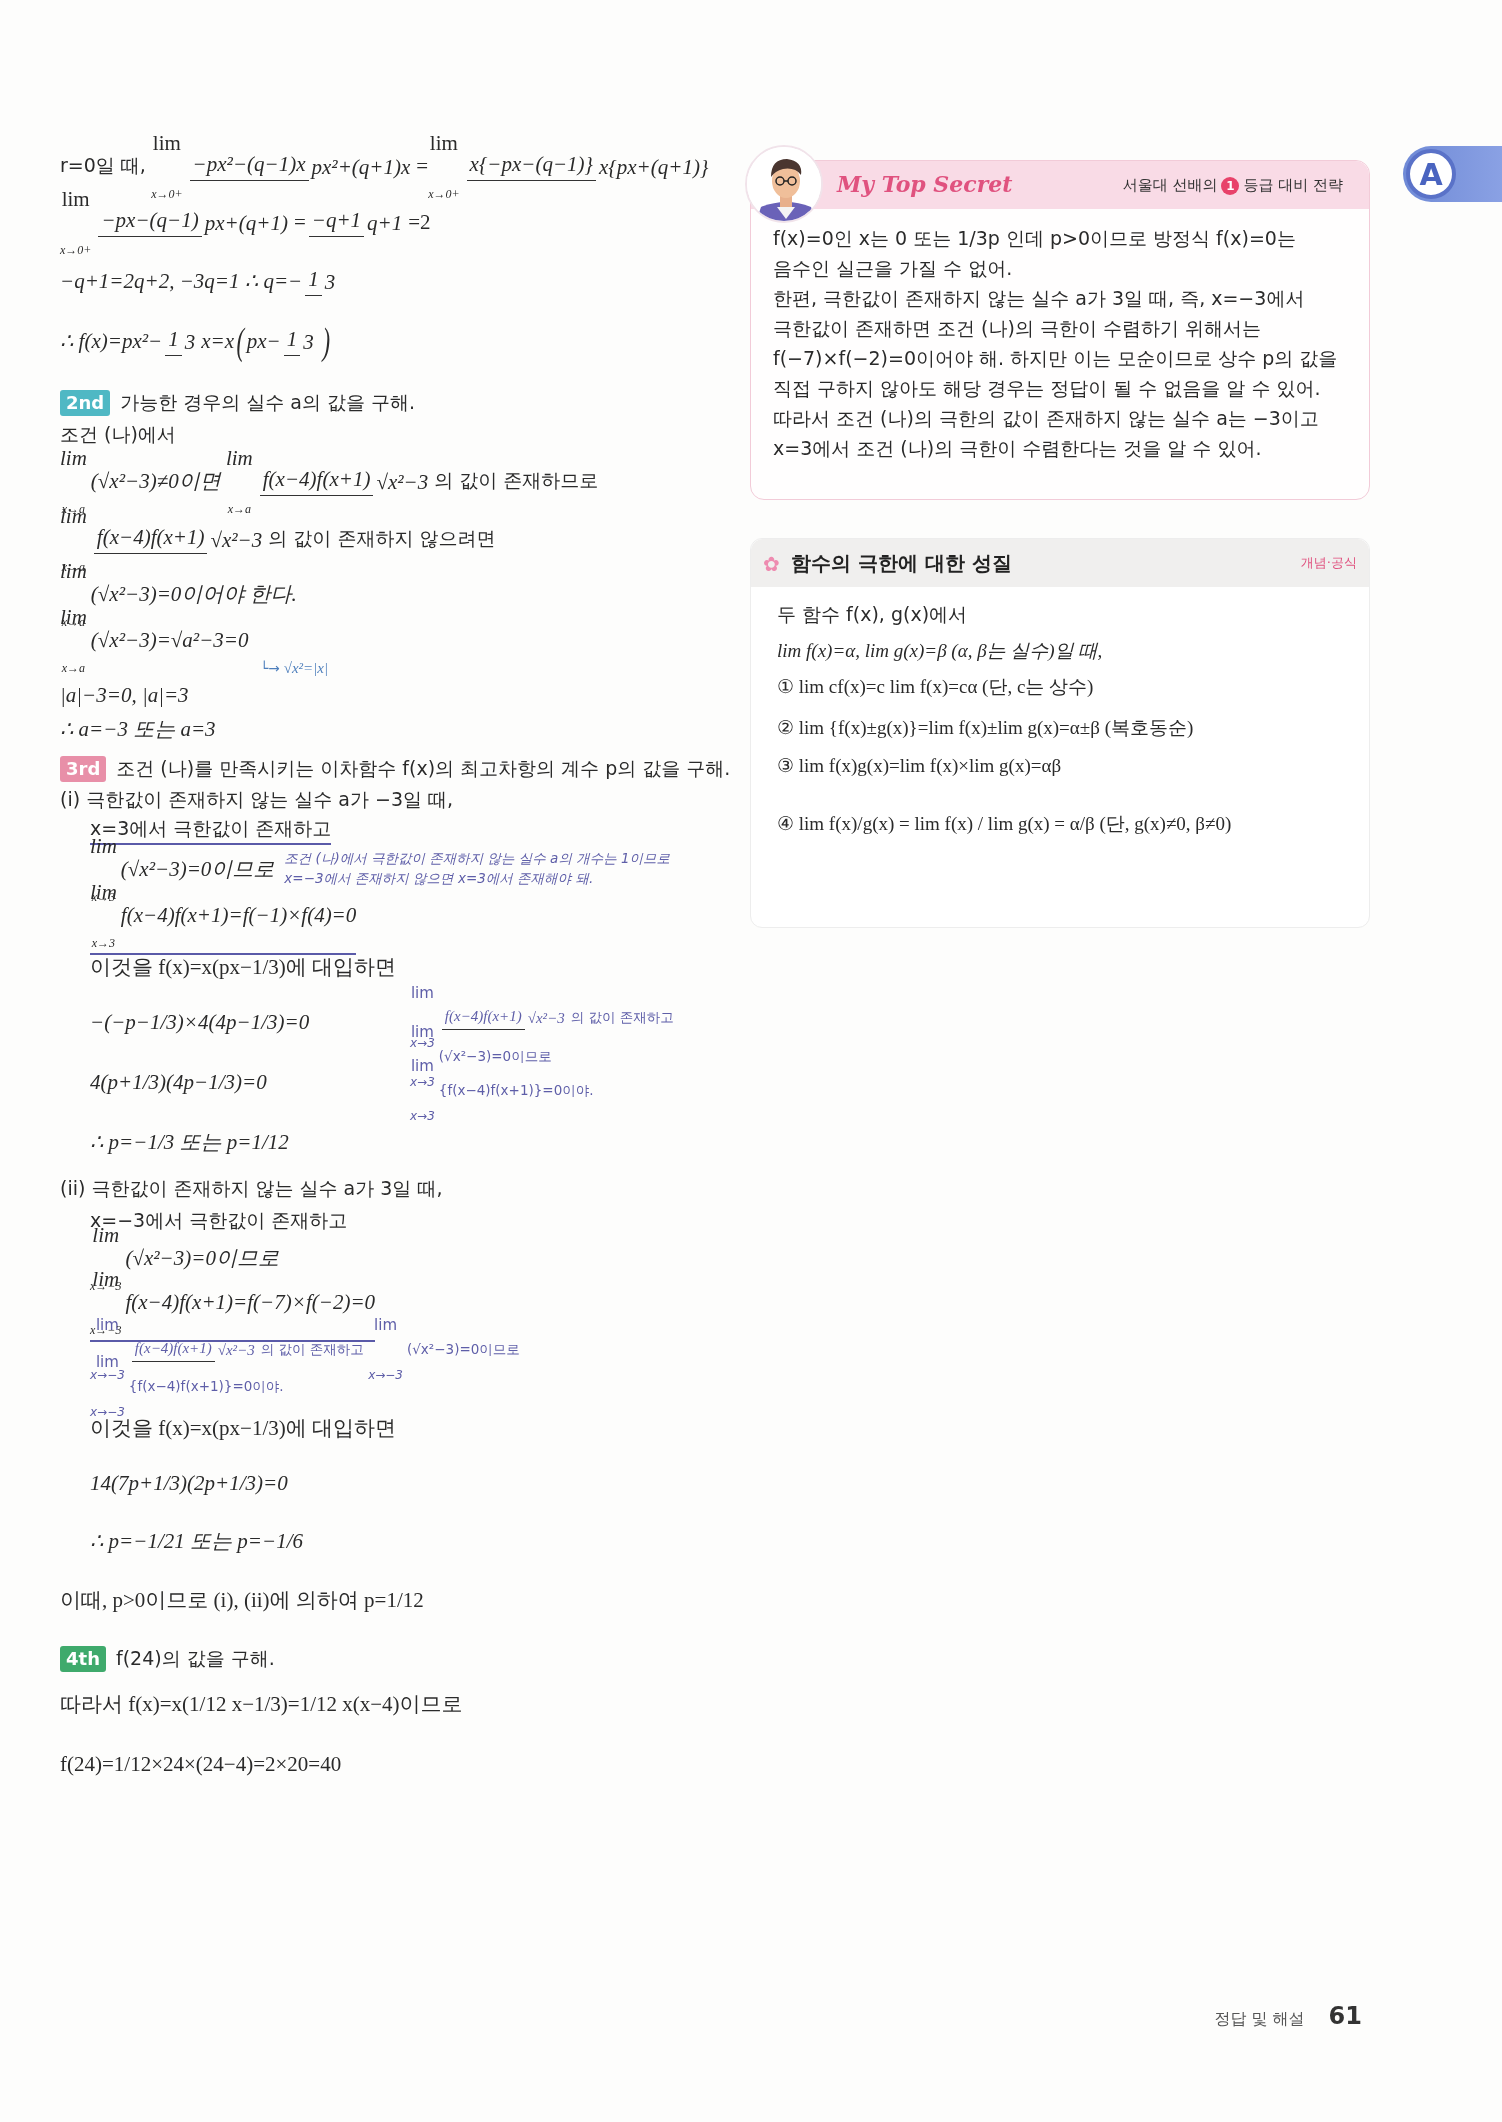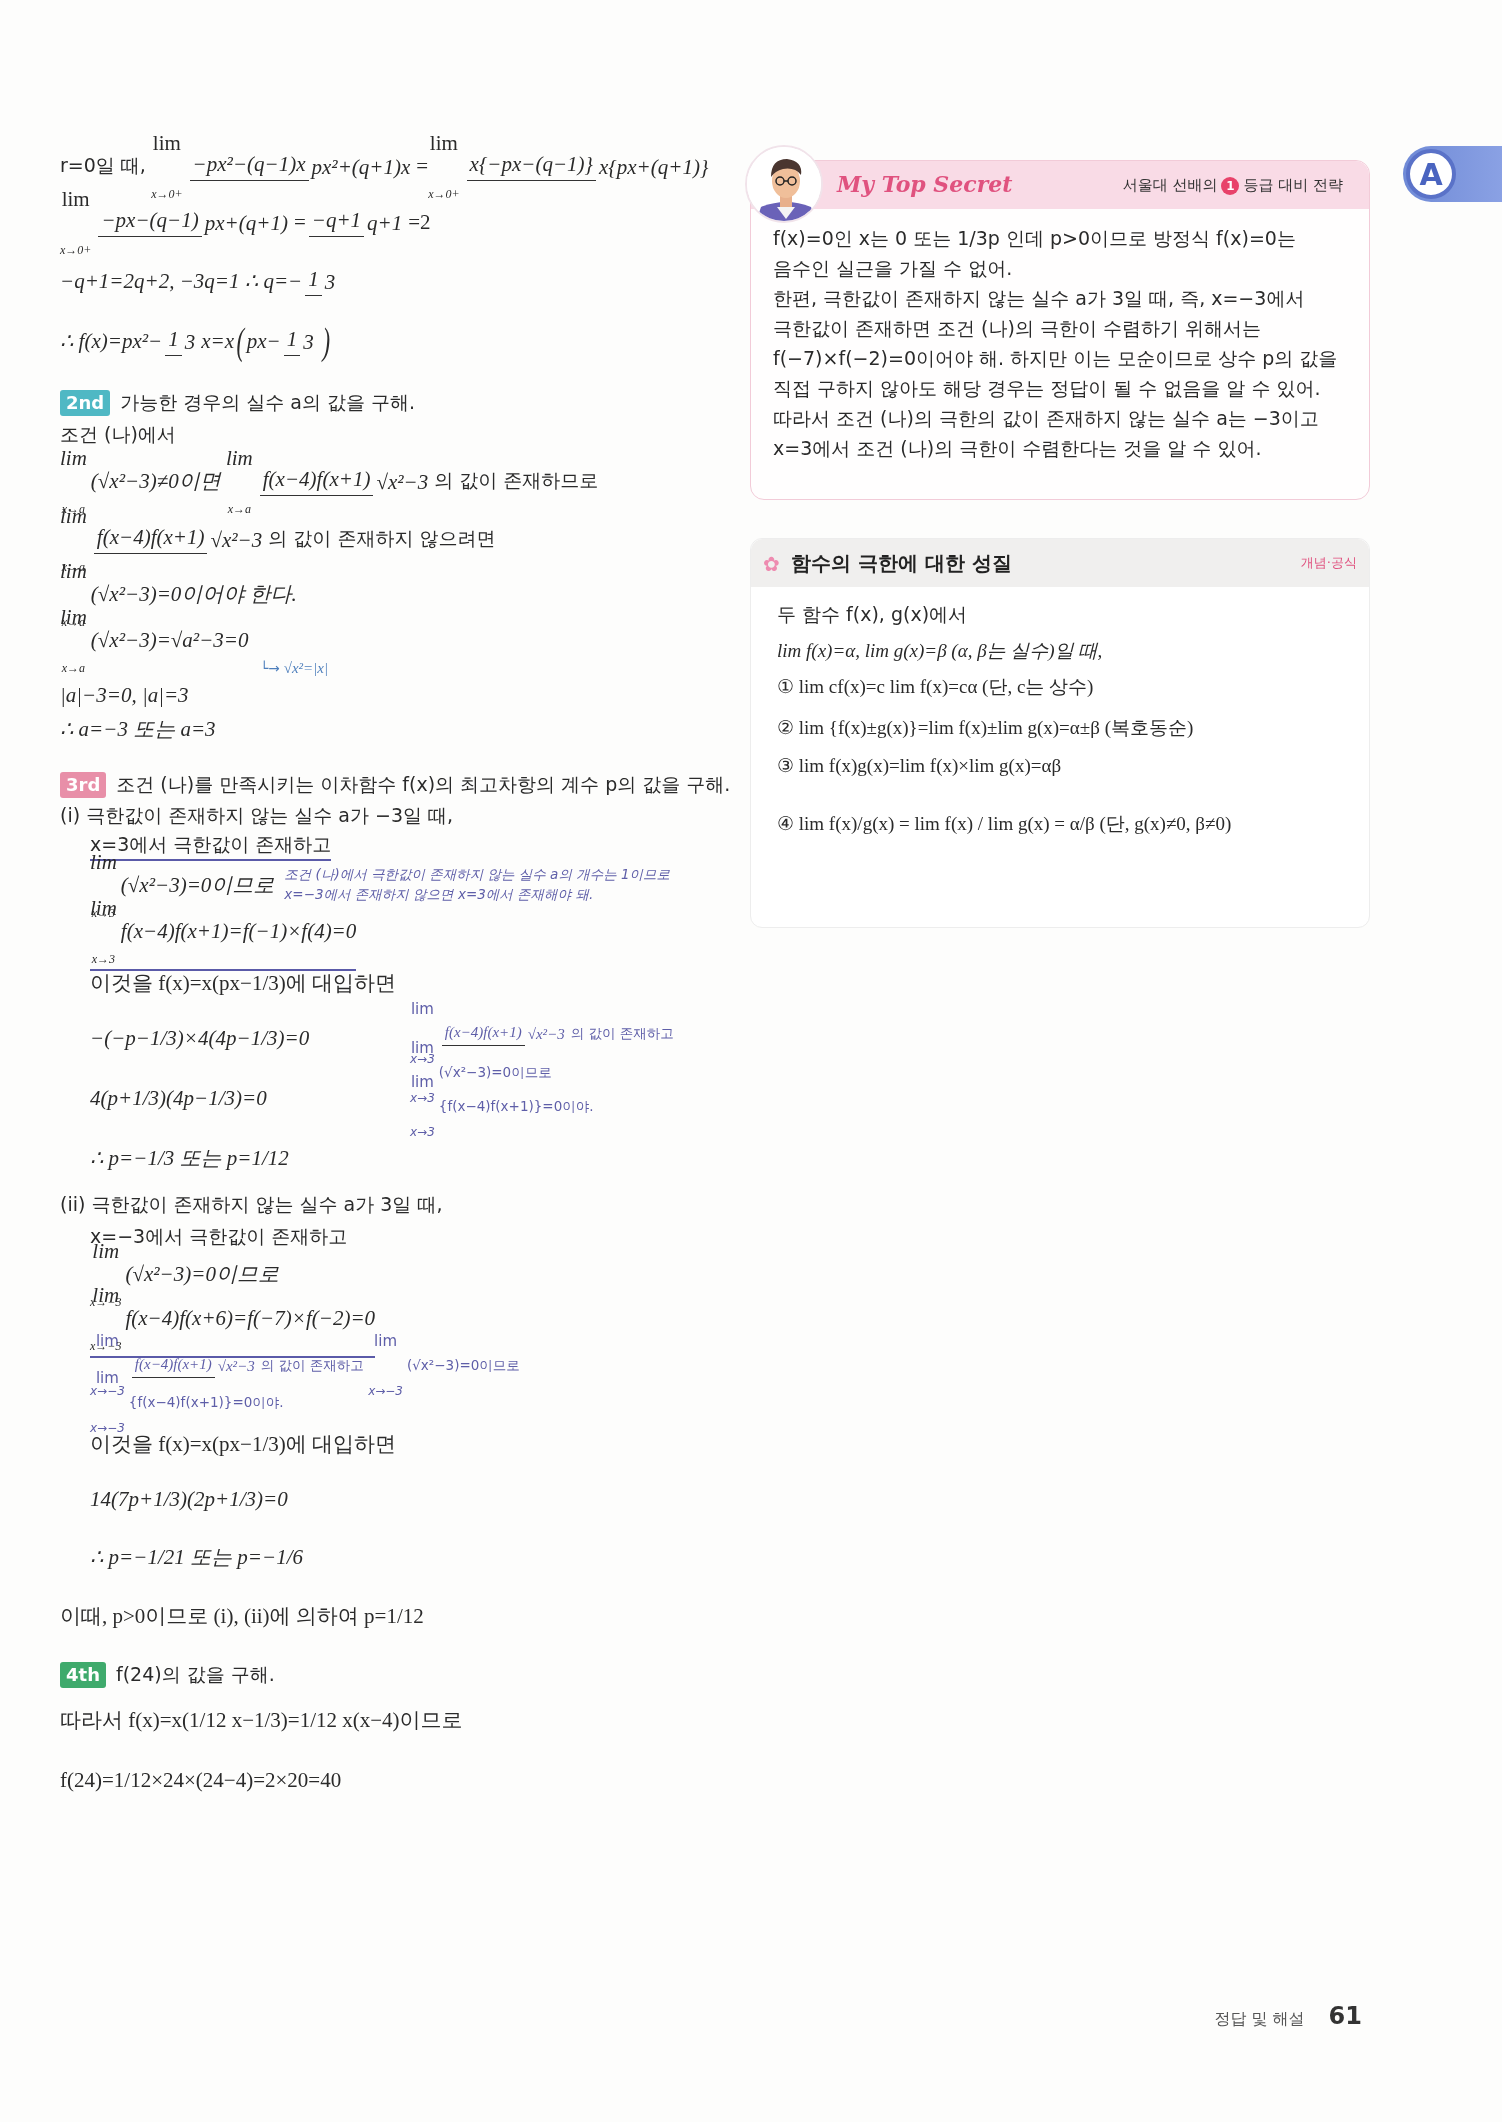--- a/index.html
+++ b/index.html
@@ -175,21 +175,21 @@
         </span>
       <span>(√x²−3)=√a²−3=0</span>
     </div>
     <div class="ln note blue-note" style="height:18px;padding-left:200px;">
       <span>└→&nbsp;</span>
         <span class="math it">√x²=|x|</span>
     </div>
     <div class="ln math it" style="height:34px;">|a|−3=0, |a|=3</div>
     <div class="ln math it" style="height:34px;">∴ a=−3 또는 a=3</div>
 
-    <div class="ln" style="margin-top:24px;height:30px;">
+    <div class="ln" style="margin-top:8px;height:30px;">
       <span class="step-badge b3">3rd</span>
       <span class="kr">조건 (나)를 만족시키는 이차함수 f(x)의 최고차항의 계수 p의 값을 구해.</span>
     </div>
     <div class="ln kr" style="height:32px;">(i) 극한값이 존재하지 않는 실수 a가 −3일 때,</div>
     <div class="indent">
       <div class="ln kr" style="height:30px;">
           <span class="uline">x=3에서 극한값이 존재하고</span>
         </div>
       <div class="ln math it" style="height:46px;">
         <span class="lim">
@@ -257,21 +257,21 @@
             <span class="s">x→−3</span>
           </span>
         <span>(√x²−3)=0이므로</span>
       </div>
       <div class="ln math it" style="height:48px;">
         <span class="uline" style="display:flex;align-items:center;">
           <span class="lim">
               <span class="l">lim</span>
               <span class="s">x→−3</span>
             </span>
-          <span>f(x−4)f(x+6)=f(−7)×f(−2)=0</span>
+          <span>f(x−4)f(x+1)=f(−7)×f(−2)=0</span>
         </span>
       </div>
       <div class="note" style="display:flex;align-items:center;height:44px;">
         <span class="lim">
             <span class="l" style="font-size:15px">lim</span>
             <span class="s">x→−3</span>
           </span>
         <span class="frac small math it">
             <span class="num">f(x−4)f(x+1)</span>
             <span class="den">√x²−3</span>

